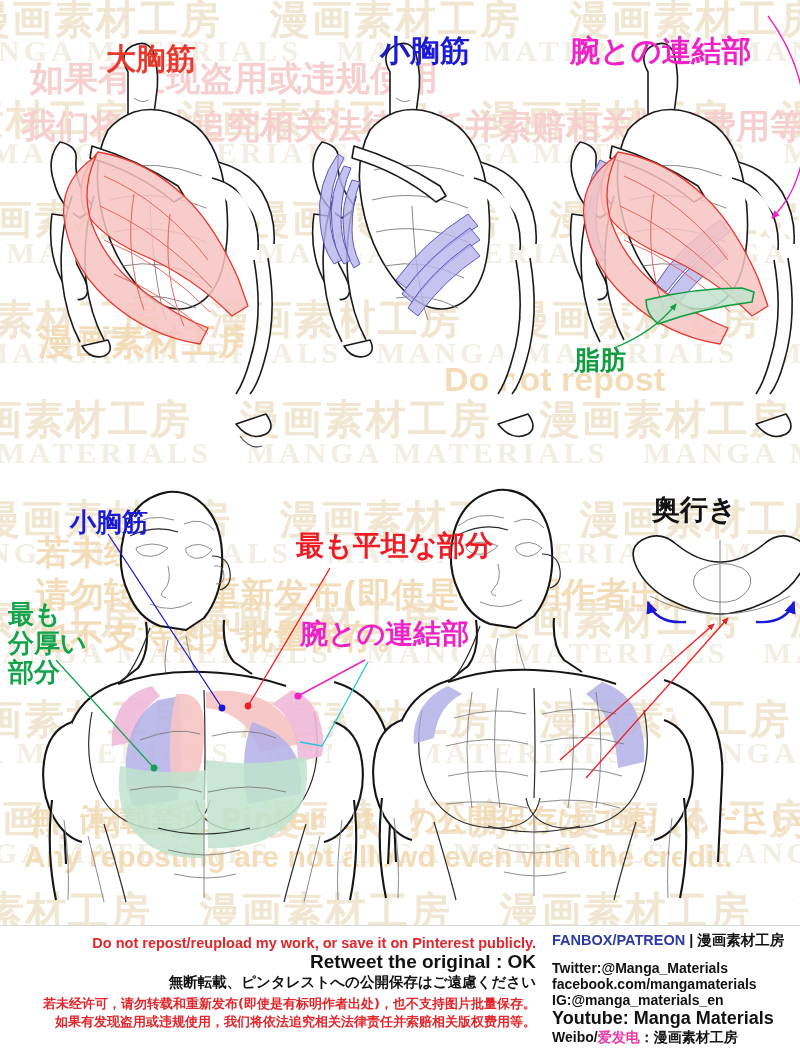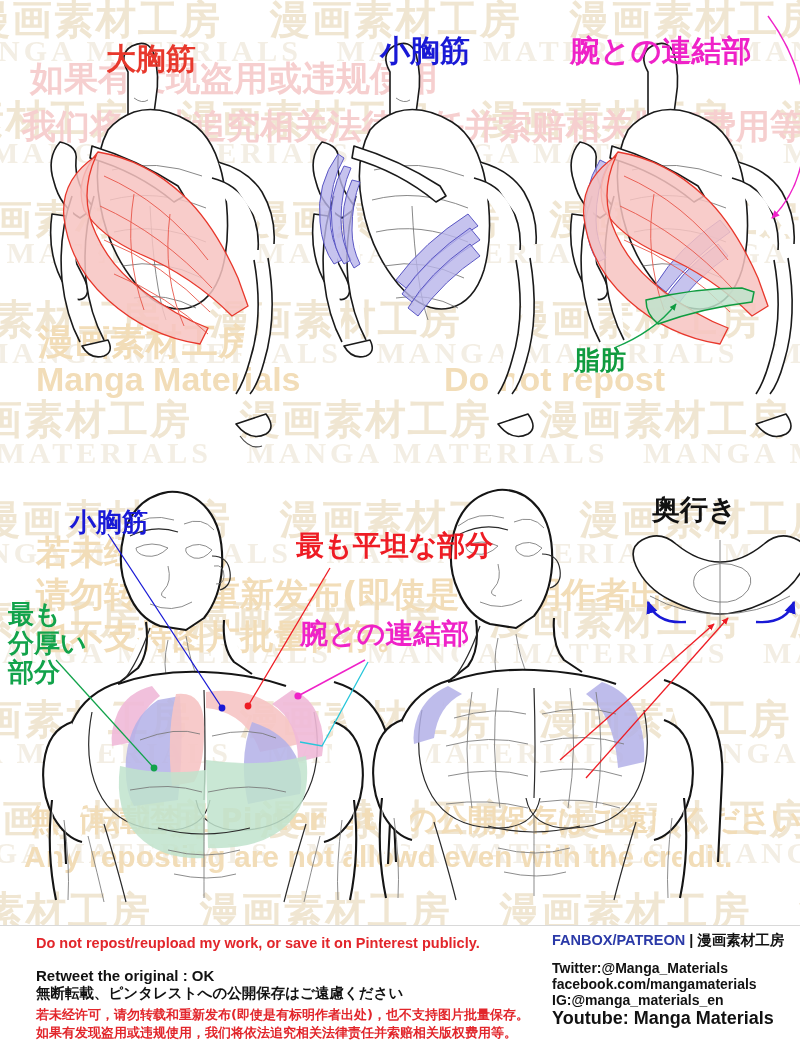--- a/index.html
+++ b/index.html
@@ -23,21 +23,21 @@
   
   #art{position:absolute;inset:0;z-index:3;pointer-events:none;}
 
   
   .lbl{position:absolute;z-index:6;font-weight:700;line-height:1.12;
        font-family:"DejaVu Sans",sans-serif;white-space:pre;}
 
   
   #footer{position:absolute;left:0;top:925px;width:800px;height:127px;z-index:7;
           background:#fff;}
-  #footer-left{position:absolute;left:36px;top:10px;width:500px;}
+  #footer-left{position:absolute;left:36px;top:10px;width:500px;text-align:right;}
   #footer-right{position:absolute;left:552px;top:6px;width:248px;}
   .f-red{color:#e2262b;font-weight:700;}
   .f-blk{color:#111;font-weight:700;}
   .f-blue{color:#2b3aa8;font-weight:700;}
   .f-mag{color:#e838a6;font-weight:700;}
   .f-en{font-family:"Liberation Sans",sans-serif;}
   .f-cjk{font-family:"DejaVu Sans",sans-serif;}
   .f-line{margin:0;padding:0;}
   hr.fsep{border:none;border-top:1px solid #d9d9d9;margin:0;position:absolute;
           left:0;top:0;width:800px;}
@@ -65,21 +65,20 @@
     <div class="wm-row wm-cjk" style="top: 792px; left: -40px;">漫画素材工房&nbsp;&nbsp;&nbsp;漫画素材工房&nbsp;&nbsp;&nbsp;漫画素材工房&nbsp;&nbsp;&nbsp;漫画素材工房&nbsp;&nbsp;&nbsp;漫画素材工房&nbsp;&nbsp;&nbsp;漫画素材工房&nbsp;&nbsp;&nbsp;</div>
     <div class="wm-row wm-lat" style="top: 836px; left: -90px;">MANGA MATERIALS&nbsp;&nbsp;&nbsp;MANGA MATERIALS&nbsp;&nbsp;&nbsp;MANGA MATERIALS&nbsp;&nbsp;&nbsp;MANGA MATERIALS&nbsp;&nbsp;&nbsp;MANGA MATERIALS&nbsp;&nbsp;&nbsp;MANGA MATERIALS&nbsp;&nbsp;&nbsp;</div>
     <div class="wm-row wm-cjk" style="top: 884px; left: -100px;">漫画素材工房&nbsp;&nbsp;&nbsp;漫画素材工房&nbsp;&nbsp;&nbsp;漫画素材工房&nbsp;&nbsp;&nbsp;漫画素材工房&nbsp;&nbsp;&nbsp;漫画素材工房&nbsp;&nbsp;&nbsp;漫画素材工房&nbsp;&nbsp;&nbsp;</div>
   </div>
 
 <div id="wm-text">
   <div class="wm-big wm-red" style="left:30px;top:56px;font-size:34px;">如果有发现盗用或违规使用</div>
   <div class="wm-big wm-red" style="left:22px;top:104px;font-size:34px;">我们将依法追究相关法律责任并索赔相关版权费用等</div>
 
   <div class="wm-big wm-tan" style="left:38px;top:318px;font-size:36px;">漫画素材工房</div>
-  <div class="wm-big wm-tan" style="left:36px;top:360px;font-size:34px;font-family:'Liberation Sans',sans-serif;">Manga Materials</div>
   <div class="wm-big wm-tan" style="left:444px;top:360px;font-size:34px;font-family:'Liberation Sans',sans-serif;">Do not repost</div>
 
   <div class="wm-big wm-tan" style="left:36px;top:530px;font-size:34px;">若未经许可，</div>
   <div class="wm-big wm-tan" style="left:36px;top:572px;font-size:34px;">请勿转载和重新发布(即使是有标明作者出处)，</div>
   <div class="wm-big wm-tan" style="left:36px;top:614px;font-size:34px;">也不支持图片批量保存。</div>
 
   <div class="wm-big wm-tan" style="left:30px;top:800px;font-size:30px;">無断転載禁止 Pinterestへの公開保存はご遠慮ください</div>
   <div class="wm-big wm-tan" style="left:24px;top:840px;font-size:30px;font-family:'Liberation Sans',sans-serif;">Any reposting are not allowd even with the credit.</div>
 </div>
 
@@ -375,28 +374,31 @@
 部分</div>
 <div class="lbl" style="left:296px;top:530px;font-size:28px;color:#ee1c24;">最も平坦な部分</div>
 <div class="lbl" style="left:300px;top:618px;font-size:28px;color:#ef22c8;">腕との連結部</div>
 <div class="lbl" style="left:652px;top:494px;font-size:28px;color:#111;">奥行き</div>
 
 <div id="footer">
   <hr class="fsep">
 
   <div id="footer-left">
     <p class="f-line f-red f-en" style="font-size:14.5px;">Do not repost/reupload my work, or save it on Pinterest publicly.</p>
-    <p class="f-line f-blk f-en" style="font-size:15px;margin-top:16px;">Retweet the original : OK</p>
+    <p class="f-line f-blk f-en" style="font-size:19px;">Retweet the original : OK</p>
     <p class="f-line f-blk f-cjk" style="font-size:14.5px;">無断転載、ピンタレストへの公開保存はご遠慮ください</p>
     <p class="f-line f-red f-cjk" style="font-size:13px;margin-top:3px;">若未经许可，请勿转载和重新发布(即使是有标明作者出处)，也不支持图片批量保存。</p>
     <p class="f-line f-red f-cjk" style="font-size:13px;">如果有发现盗用或违规使用，我们将依法追究相关法律责任并索赔相关版权费用等。</p>
   </div>
 
   <div id="footer-right">
     <p class="f-line" style="font-size:14.5px;margin-bottom:10px;">
       <span class="f-blue f-en">FANBOX/PATREON</span><span class="f-blk f-en"> | </span><span class="f-blk f-cjk">漫画素材工房</span>
     </p>
     <p class="f-line f-blk f-en" style="font-size:14px;">Twitter:@Manga_Materials</p>
     <p class="f-line f-blk f-en" style="font-size:14px;">facebook.com/mangamaterials</p>
     <p class="f-line f-blk f-en" style="font-size:14px;">IG:@manga_materials_en</p>
     <p class="f-line f-blk f-en" style="font-size:18px;">Youtube: Manga Materials</p>
+    <p class="f-line" style="font-size:14px;">
+      <span class="f-blk f-en">Weibo/</span><span class="f-mag f-cjk">爱发电</span><span class="f-blk f-cjk">：漫画素材工房</span>
+    </p>
   </div>
 </div>
 
 </body></html>

